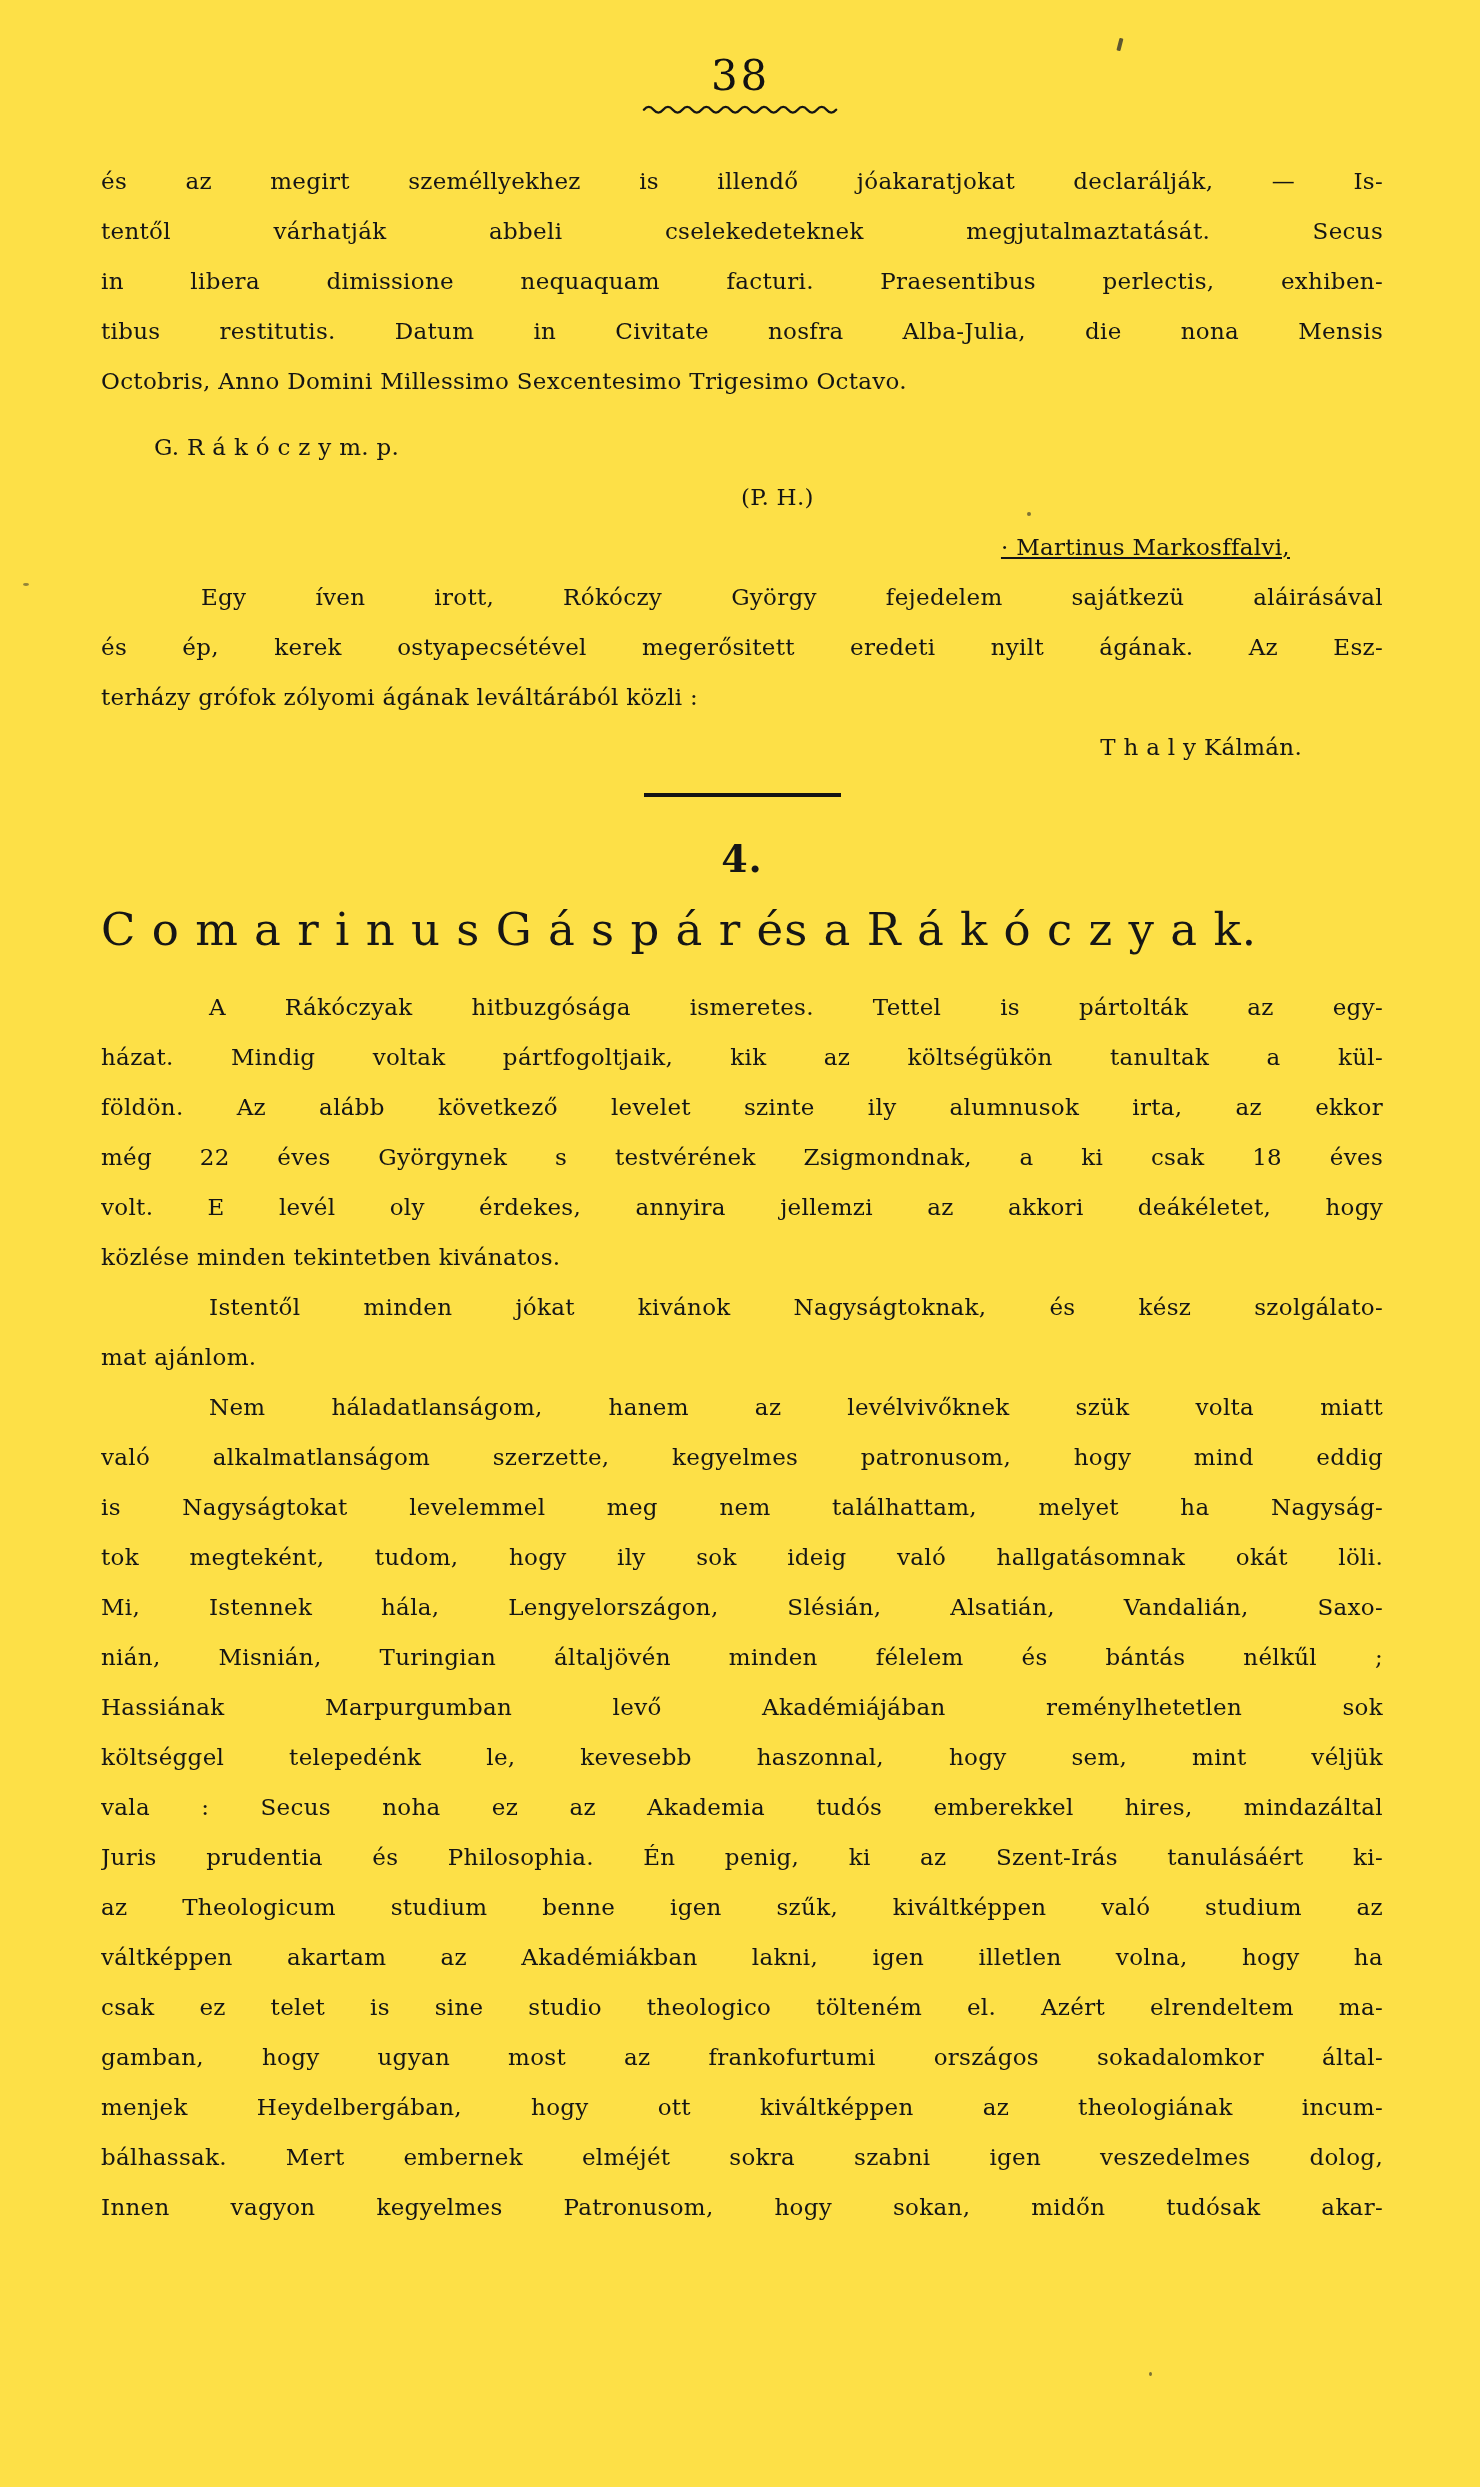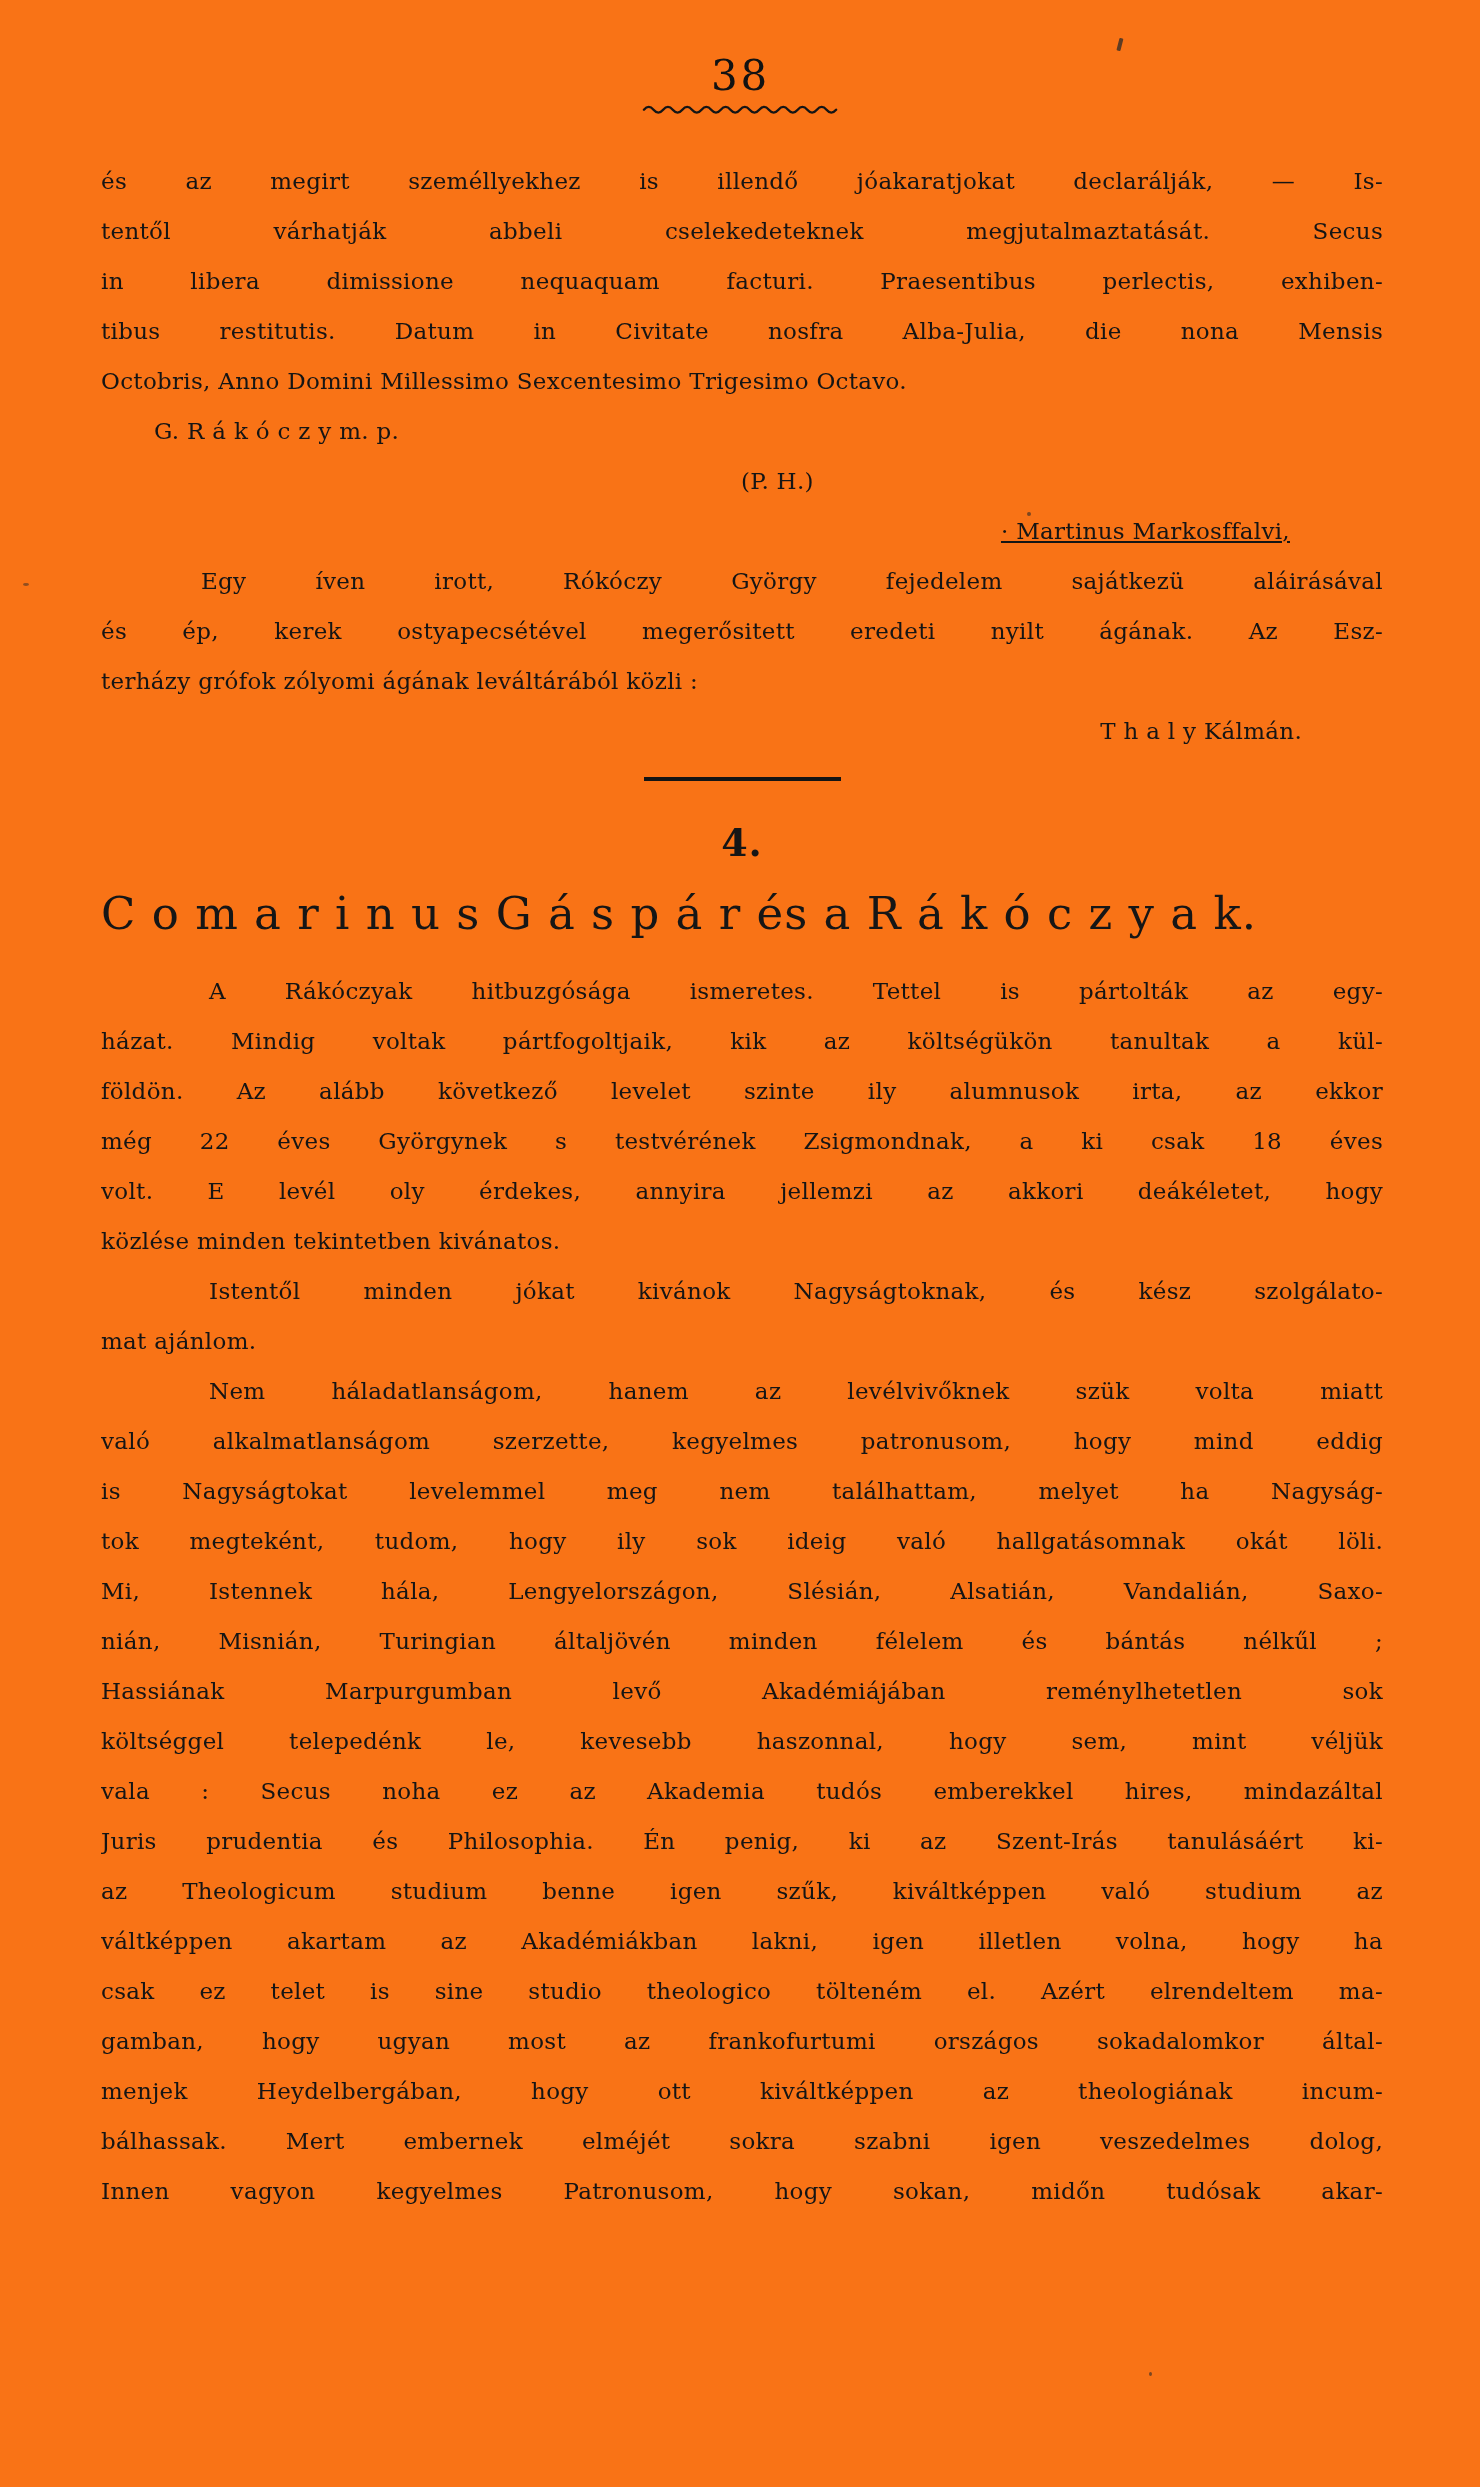--- a/index.html
+++ b/index.html
@@ -1,19 +1,19 @@
 <!DOCTYPE html>
 <html><head>
 <meta charset="utf-8">
 <style>
   html, body { margin:0; padding:0; background:#ffffff; }
   .page {
     position:relative;
     width:1481px; height:2487px;
-    background:#f97316;
+    background:#fde047;
     color:#161616;
     font-family:"DejaVu Serif", "Liberation Serif", serif;
     overflow:hidden;
   }
   .pagehead { padding-top:52px; text-align:center; }
   .page-number {
     font-size:42px; line-height:48px; letter-spacing:2.9px;
     color:#121212;
   }
   .wavy { display:block; margin:1.9px auto 0 auto; }
@@ -59,21 +59,21 @@
       <path d="M2 8 Q 7 2 12 8 T 22 8 T 32 8 T 42 8 T 52 8 T 62 8 T 72 8 T 82 8 T 92 8 T 102 8 T 112 8 T 122 8 T 132 8 T 142 8 T 152 8 T 162 8 T 172 8 T 182 8 T 192 8 T 202 8" fill="none" stroke="#151515" stroke-width="2.4" stroke-linecap="round"></path>
     </svg>
   </header>
 
   <main class="content" id="content">
       <div class="line align-justify">és az megirt személlyekhez is illendő jóakaratjokat declarálják, — Is-</div>
       <div class="line align-justify">tentől várhatják abbeli cselekedeteknek megjutalmaztatását. Secus</div>
       <div class="line align-justify">in libera dimissione nequaquam facturi. Praesentibus perlectis, exhiben-</div>
       <div class="line align-justify">tibus restitutis. Datum in Civitate nosfra Alba-Julia, die nona Mensis</div>
       <div class="line align-left">Octobris, Anno Domini Millessimo Sexcentesimo Trigesimo Octavo.</div>
-      <div class="line align-left" style="padding-left: 53px;">G. R á k ó c z y  m. p.</div>
+      <div class="line align-left" style="padding-left: 53px; margin-top: 16px;">G. R á k ó c z y  m. p.</div>
       <div class="line align-left" style="padding-left: 640px;">(P. H.)</div>
       <div class="line align-right" style="padding-right: 93px; text-decoration: underline;">· Martinus Markosffalvi,</div>
       <div class="line align-justify" style="padding-left: 100px;">Egy íven irott, Rókóczy György fejedelem sajátkezü aláirásával</div>
       <div class="line align-justify">és ép, kerek ostyapecsétével megerősitett eredeti nyilt ágának. Az Esz-</div>
       <div class="line align-left">terházy grófok zólyomi ágának leváltárából közli :</div>
       <div class="line align-right" style="padding-right: 81px;">T h a l y  Kálmán.</div>
       <div class="divider"></div>
       <div class="section-number">4.</div>
       <div class="section-title">C o m a r i n u s   G á s p á r   és  a   R á k ó c z y a k.</div>
       <div class="line align-justify" style="padding-left: 108px;">A Rákóczyak hitbuzgósága  ismeretes. Tettel is pártolták az egy-</div>

